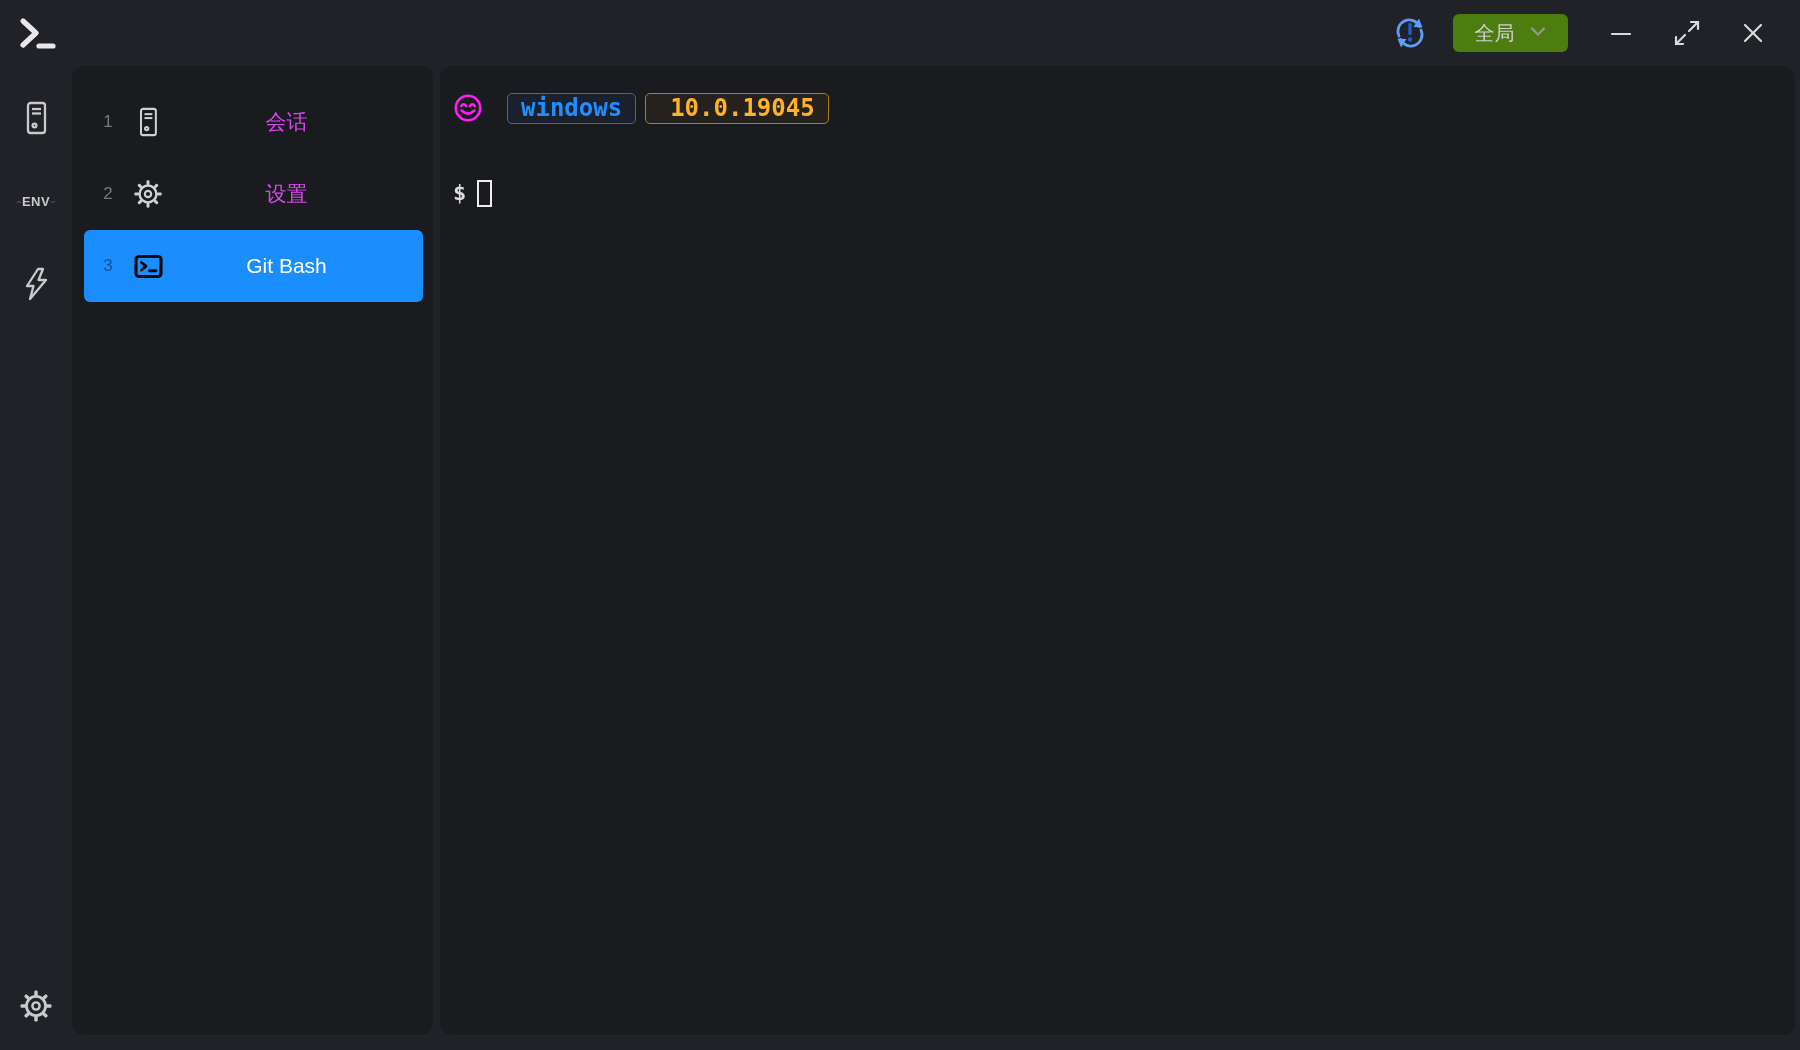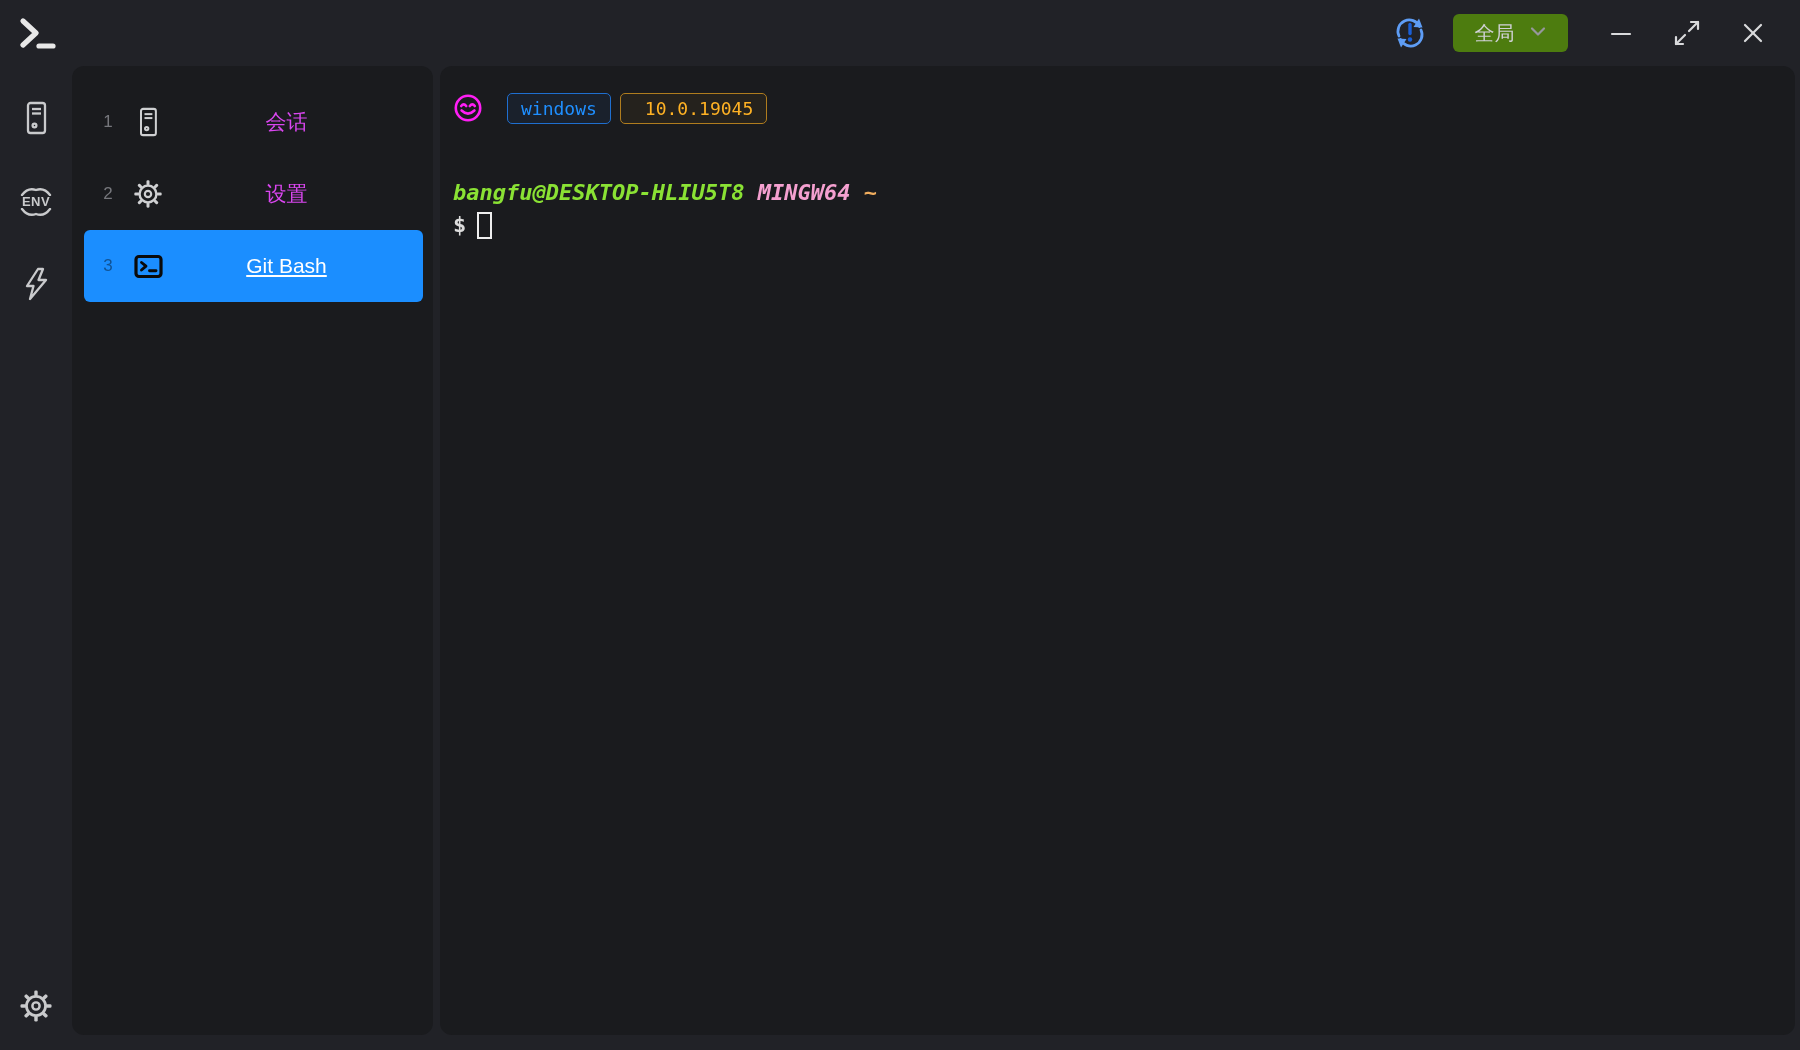--- a/index.html
+++ b/index.html
@@ -27,53 +27,53 @@
   .profile-label { font-size:20px; color:#cfd0d4; }
   .winctl { width:66px; height:66px; display:flex; align-items:center; justify-content:center; cursor:pointer; }
 
   
   .rail { position:absolute; left:0; top:66px; bottom:0; width:72px; }
   .rail-item { position:absolute; left:0; width:72px; height:40px; display:flex; align-items:center; justify-content:center; cursor:pointer; }
   .rail-server { top:32px; }
   .rail-env { top:116px; }
   .rail-bolt { top:198px; }
   .rail-gear { bottom:24px; }
-  .env-icon { display:flex; flex-direction:column; align-items:center; width:40px; }
+  .env-icon { display:flex; flex-direction:row; align-items:center; width:40px; }
   .env-text { font-size:13px; font-weight:bold; letter-spacing:.5px; color:#c9cacc; line-height:12px; }
 
   
   .tab-panel {
     position:absolute; left:72px; top:66px; width:361px; height:969px;
     background:#1a1b1e; border-radius:12px; padding-top:20px;
   }
   .tab-item {
     height:72px; margin:0 10px 0 12px; border-radius:6px;
     display:flex; align-items:center; cursor:pointer;
   }
   .tab-index { width:20px; margin-left:14px; font-size:17px; color:#76777c; text-align:center; flex:0 0 auto; }
   .tab-icon { width:32px; height:32px; margin-left:14px; display:flex; align-items:center; justify-content:center; flex:0 0 auto; }
   .tab-label { flex:1; text-align:center; font-size:21px; color:#d946ef; padding-right:14px; }
   .tab-item.active { background:#1b8eff; }
   .tab-item.active .tab-index { color:rgba(0,0,0,0.42); }
-  .tab-item.active .tab-label { color:#ffffff;text-decoration:underline; }
+  .tab-item.active .tab-label { color:#ffffff; }
 
   
   .terminal-panel {
     position:absolute; left:440px; top:66px; width:1355px; height:969px;
     background:#1a1b1e; border-radius:12px;
     padding:26px 20px 0 13px;
     font-family:"DejaVu Sans Mono","Liberation Mono",monospace;
     cursor:text;
   }
   .status-line { display:flex; align-items:center; height:32px; }
   .smiley { width:30px; height:30px; margin-right:24px; flex:0 0 auto; }
   .badge {
     height:31px; display:flex; align-items:center;
     border-radius:5px; padding:0 13px;
-    font-weight:normal; font-size:18px;
+    font-weight:bold; font-size:24px;
     font-family:"DejaVu Sans Mono","Liberation Mono",monospace;
   }
   .badge-os { color:#1f8fff; border:1.5px solid #1f6fd0; background:rgba(25,90,180,0.10); margin-right:9px; }
   .badge-ver { color:#ffb224; border:1.5px solid #b07d1e; background:rgba(180,130,30,0.08);padding-left:24px; }
 
   .prompt-block { margin-top:54px; }
   .prompt-line { font-size:22px; font-weight:bold; font-style:italic; line-height:30px; white-space:pre; }
   .p-green { color:#8ae234; }
   .p-pink { color:#f5a0d0; }
   .p-orange { color:#f0ad5e; }
@@ -256,20 +256,19 @@
           <path d="M16.8,13 Q19.3,9.8 21.8,13"></path>
           <path d="M8.6,17.5 Q15,23.6 21.4,17.5"></path>
         </g>
       </svg>
     </span>
     <span class="badge badge-os">windows</span>
     <span class="badge badge-ver">10.0.19045</span>
   </div>
 
   <div class="prompt-block">
-    <div class="prompt-line"><span class="p-green">bangfu@DESKTOP-HLIU5T8</span><span> </span><span class="p-pink">MINGW64</span><span> </span><span class="p-orange">~</span></div>
     <div class="input-line">
       <span class="p-dollar">$</span>
       <span class="cursor-block"></span>
     </div>
   </div>
 
 </div>
 
 </body></html>

